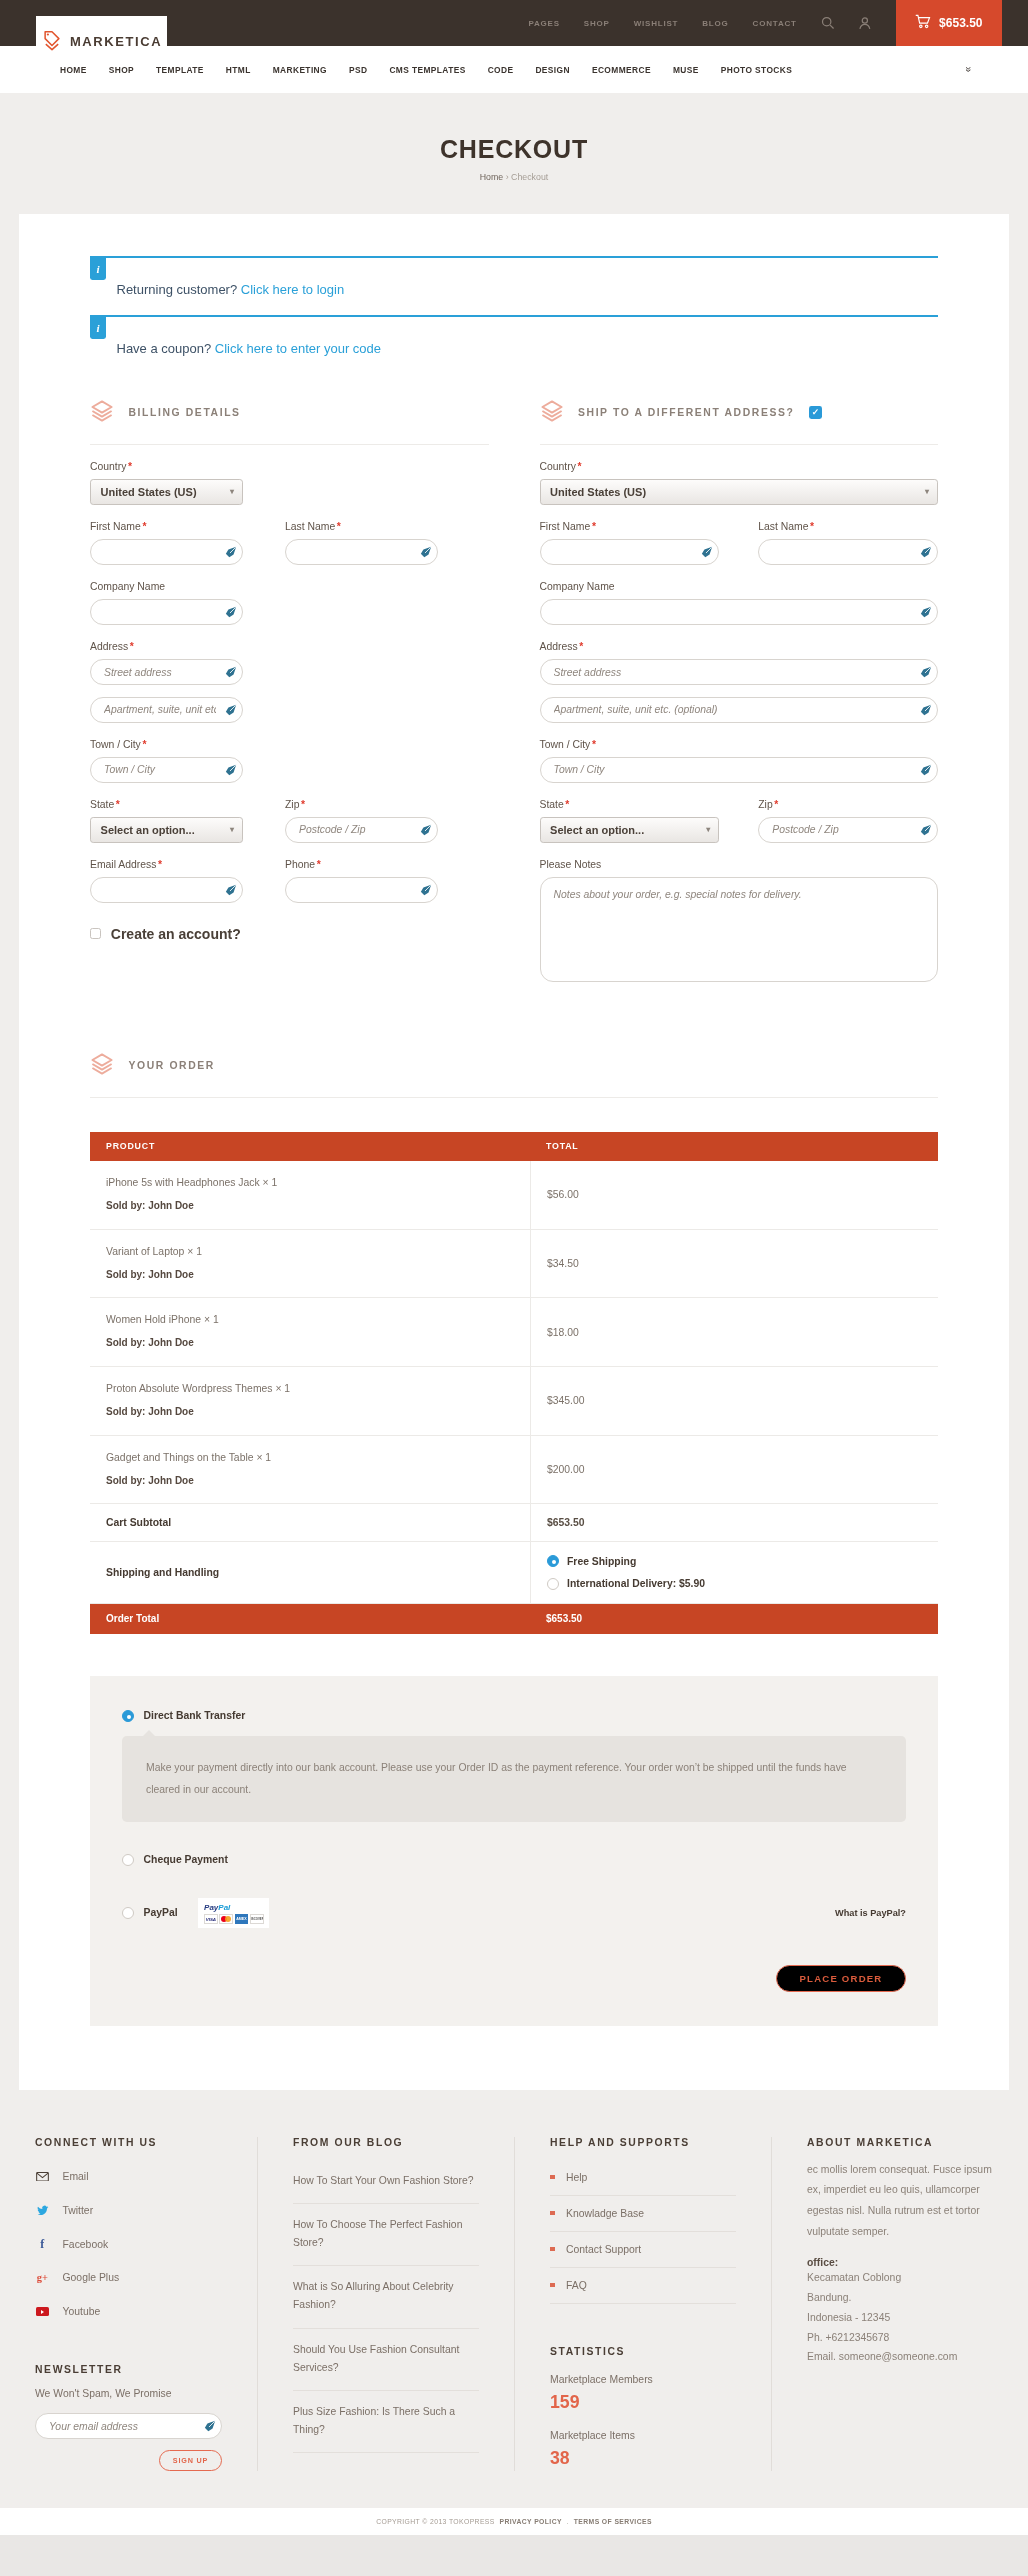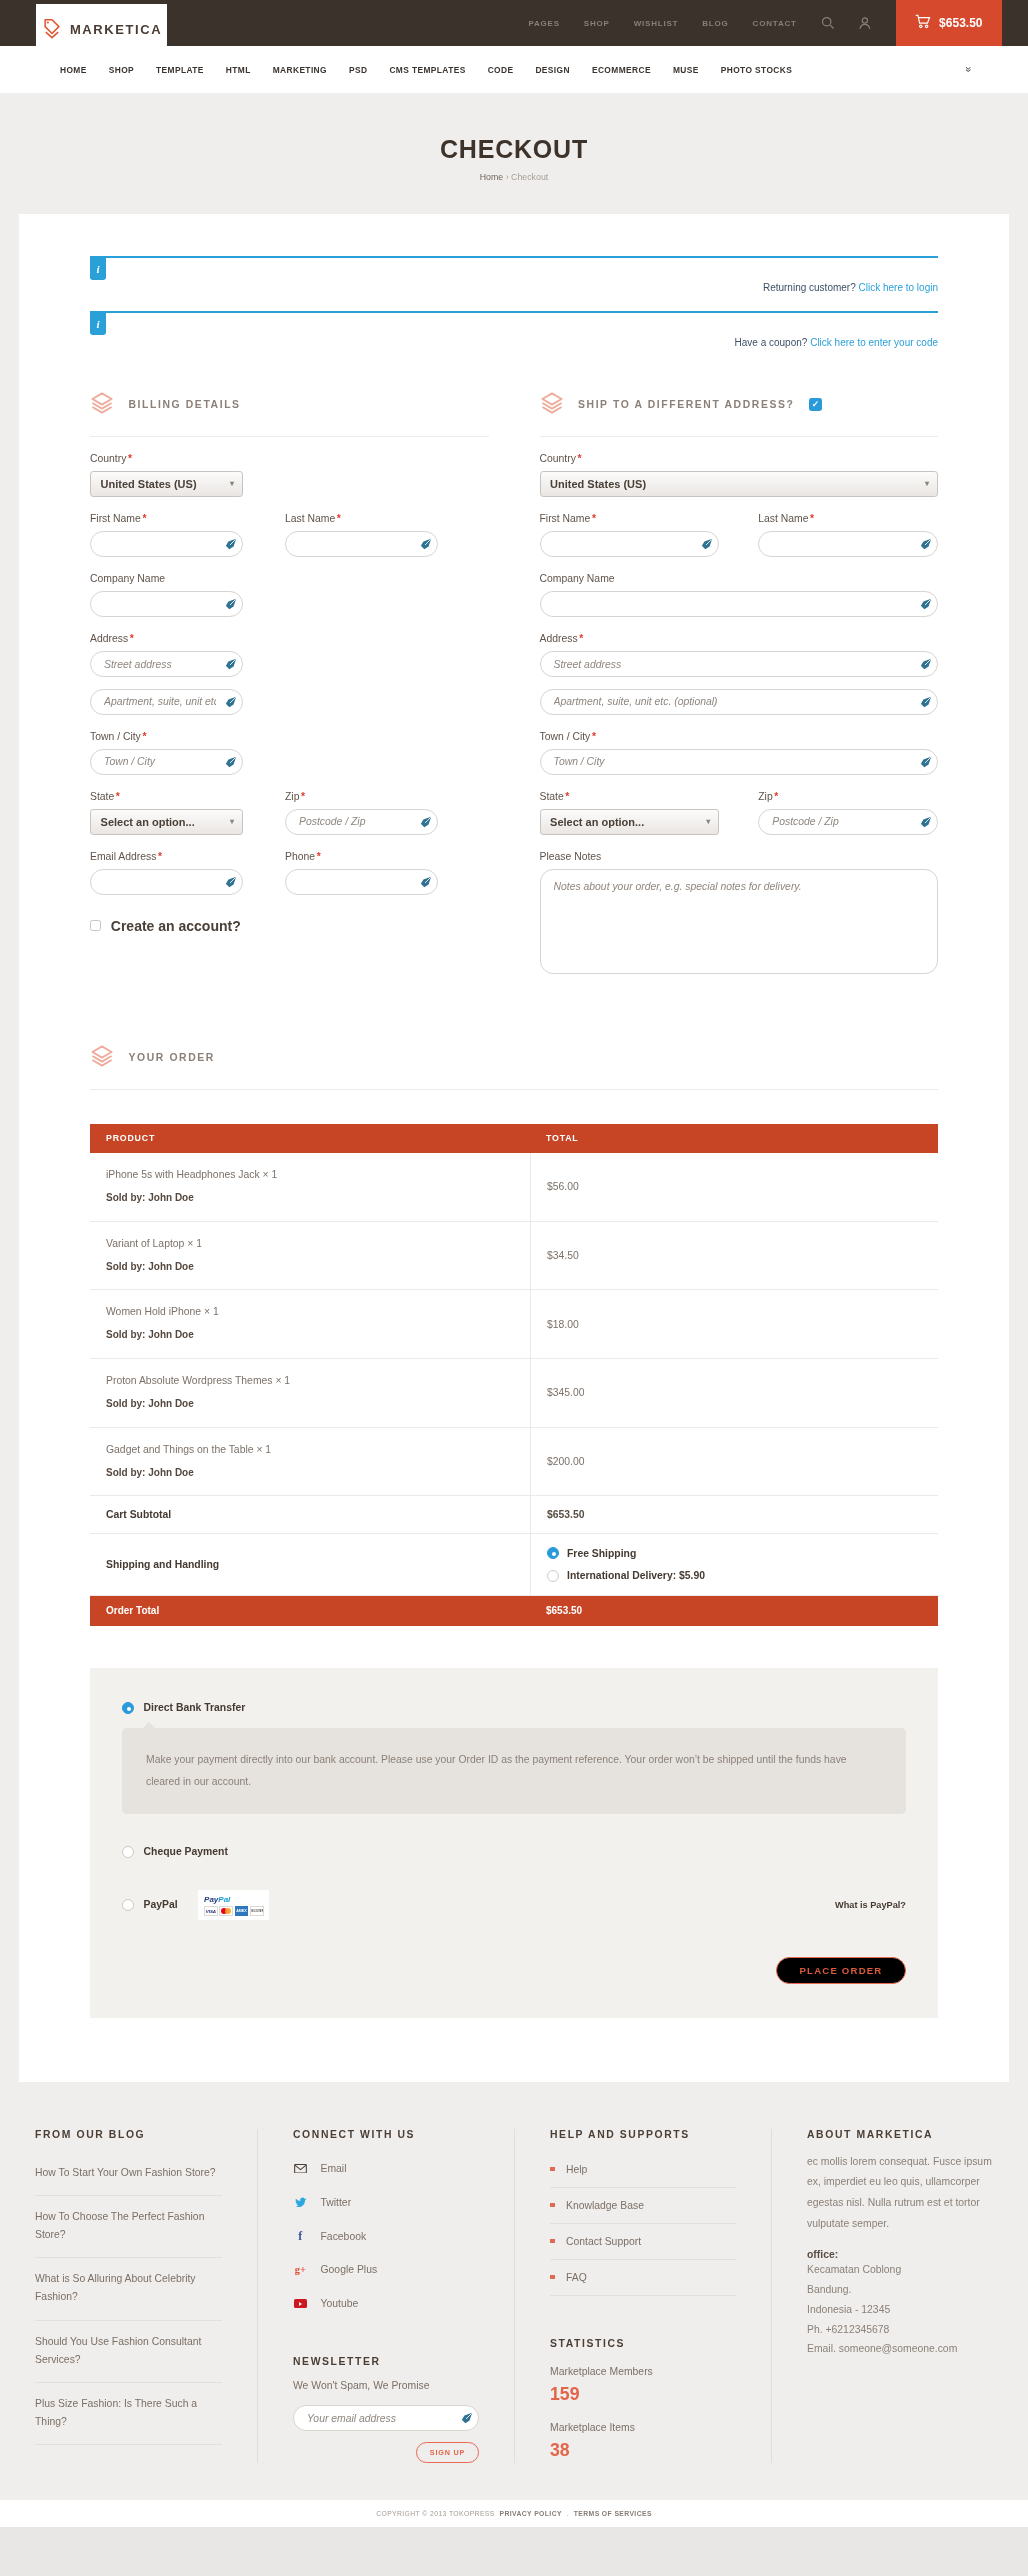--- a/index.html
+++ b/index.html
@@ -1,21 +1,21 @@
 <!DOCTYPE html>
 <html style="font-size:13px"><head>
 <meta charset="utf-8">
 <style>
   * { box-sizing: border-box; margin: 0; padding: 0; }
   body { background:#e9e7e5; font-family:"Liberation Sans", sans-serif; color:#6b6057; }
   .page { width:1028px; margin:0 auto; background:#f0eeec; }
 
   
   .hdr { height:46px; background:#3b322c; position:relative; display:flex; align-items:center; }
-  .logo-box { position:absolute; left:36px; top:4px; width:131px; height:50px; background:#fff; z-index:5;
+  .logo-box { position:absolute; left:36px; top:16px; width:131px; height:50px; background:#fff; z-index:5;
               display:flex; align-items:center; justify-content:center; gap:7.2px; }
   .brand { font-size:13px; font-weight:bold; letter-spacing:1.6px; color:#4a3c33; }
   .hdr-nav { margin-left:auto; display:flex; align-items:center; gap:24px; }
   .hdr-nav a { font-size:8px; font-weight:bold; letter-spacing:0.8px; color:#8a7f77; text-decoration:none; }
   .hdr-ic { width:13.7px; height:13.7px; display:inline-flex; }
   .cart-btn { margin-left:24px; margin-right:26.5px; height:46px; background:#d6492c; display:flex; align-items:center;
               gap:8px; padding:0 19px; color:#fff; font-weight:bold; font-size:12px; cursor:pointer; }
 
   
   .subnav { height:47px; background:#fff; display:flex; align-items:center; gap:22px; padding:0 56px 0 60px; }
@@ -28,21 +28,21 @@
   .crumbs { margin-top:8px; font-size:8.8px; color:#a59d95; }
   .crumbs .home { color:#6f645b; text-decoration:none; }
 
   
   .card { background:#fff; margin:0 19px; padding:42px 71px 64px; }
 
   .notice { border-top:2.4px solid #2aa0d8; position:relative; padding:24px 0 6.4px; margin-bottom:11.2px; }
   .itab { position:absolute; left:0; top:0; width:16px; height:22px; background:#2aa0d8; color:#fff;
           display:flex; align-items:center; justify-content:center; font:italic bold 11.2px "Liberation Serif", serif;
           border-radius:0 0 2.4px 2.4px; }
-  .notice-txt { margin-left:26.5px; font-size:10px; color:#3d5166;text-align:right; }
+  .notice-txt { margin-left:26.5px; font-size:13px; color:#3d5166; }
   .notice-txt a { color:#2aa0d8; text-decoration:none; }
 
   
   .forms { display:grid; grid-template-columns:1fr 1fr; column-gap:51px; margin-top:37px; }
   .sec-head { display:flex; align-items:center; gap:14.5px; padding-bottom:17.7px; border-bottom:0.8px solid #edebe8; }
   .sec-title { font-size:10.4px; font-weight:bold; letter-spacing:1.6px; color:#8b8078; }
   .chk { width:13px; height:13px; border-radius:2.4px; background:#2a9ad8; color:#fff; font-size:8.8px; font-weight:bold;
          display:inline-flex; align-items:center; justify-content:center; cursor:pointer; }
   .chk-off { width:11.2px; height:11.2px; border-radius:2.4px; border:0.8px solid #c9c4bf; background:#fff; display:inline-block; cursor:pointer; }
 
@@ -576,29 +576,20 @@
         <a href="#" class="whatpp">What is PayPal?</a>
       </div>
 
       <div class="place-row">
         <button class="place-btn">PLACE ORDER</button>
       </div>
     </div>
   </div>
 
   <div class="footer">
-
-    <div class="fcol">
-      <div class="ftitle">FROM OUR BLOG</div>
-      <a href="#" class="blog-item">How To Start Your Own Fashion Store?</a>
-      <a href="#" class="blog-item">How To Choose The Perfect Fashion Store?</a>
-      <a href="#" class="blog-item">What is So Alluring About Celebrity Fashion?</a>
-      <a href="#" class="blog-item">Should You Use Fashion Consultant Services?</a>
-      <a href="#" class="blog-item">Plus Size Fashion: Is There Such a Thing?</a>
-    </div>
 
     <div class="fcol">
       <div class="ftitle">CONNECT WITH US</div>
       <a href="#" class="soc-item">
         <span class="soc-ic">
           <svg width="13" height="9.6" viewBox="0 0 16 12" fill="none" stroke="#4a3e35" stroke-width="1.3">
               <rect x="0.7" y="0.7" width="14.6" height="10.6" rx="1"></rect>
               <path d="M1 1.5 L8 7 L15 1.5"></path>
             </svg>
         </span>
@@ -635,20 +626,29 @@
               <path d="M13 1 L4 4 L1 9 L5 13 L10 10 Z" fill="#2f7291"></path>
               <path d="M12.5 1.5 L5.8 8.2" stroke="#fff" stroke-width="1"></path>
             </svg></span>
       </div>
       <div class="signup-row">
         <button class="signup-btn">SIGN UP</button>
       </div>
     </div>
 
     <div class="fcol">
+      <div class="ftitle">FROM OUR BLOG</div>
+      <a href="#" class="blog-item">How To Start Your Own Fashion Store?</a>
+      <a href="#" class="blog-item">How To Choose The Perfect Fashion Store?</a>
+      <a href="#" class="blog-item">What is So Alluring About Celebrity Fashion?</a>
+      <a href="#" class="blog-item">Should You Use Fashion Consultant Services?</a>
+      <a href="#" class="blog-item">Plus Size Fashion: Is There Such a Thing?</a>
+    </div>
+
+    <div class="fcol">
       <div class="ftitle">HELP AND SUPPORTS</div>
       <a href="#" class="help-item">
           <span class="bullet"></span>
           <span>Help</span>
         </a>
       <a href="#" class="help-item">
           <span class="bullet"></span>
           <span>Knowladge Base</span>
         </a>
       <a href="#" class="help-item">

